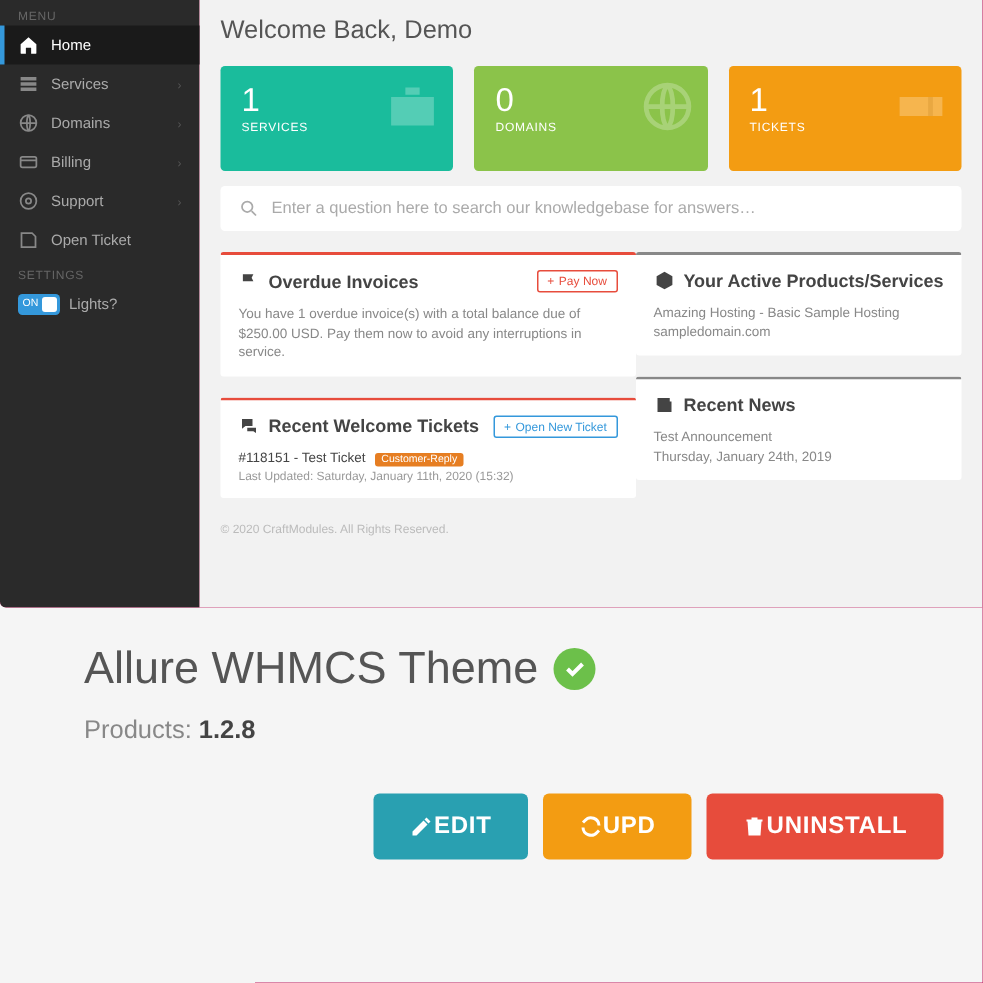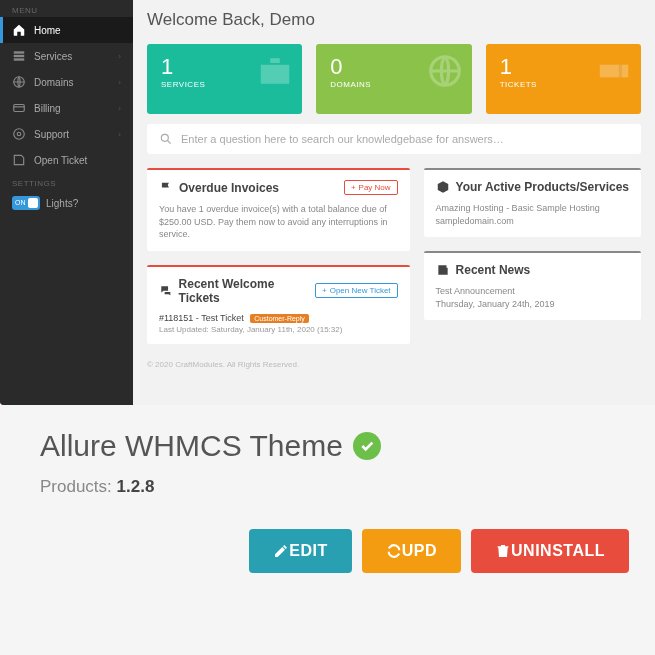--- a/index.html
+++ b/index.html
@@ -30,38 +30,38 @@
 .stat.green{background:#8bc34a}
 .stat.orange{background:#f39c12}
 .stat-num{font-size:22px;font-weight:300;line-height:1}
 .stat-lbl{font-size:8px;letter-spacing:.5px;margin-top:2px}
 .stat-bg{position:absolute;right:8px;top:8px;opacity:.25}
 .stat-bg svg{width:38px;height:38px}
 
 .search{background:#fff;border-radius:3px;padding:8px 12px;display:flex;align-items:center;gap:8px;margin-bottom:14px;color:#aaa;font-size:11px}
 .search .icon{width:14px;height:14px}
 
-.cards{display:flex;gap:14px}
+.cards{display:flex;}
 .col{flex:1;display:flex;flex-direction:column;gap:14px}
 .card{background:#fff;border-radius:2px;border-top:2px solid #e74c3c;padding:10px 12px}
 .card.gray{border-top-color:#888}
 .card-head{display:flex;align-items:center;margin-bottom:8px}
 .card-head .icon{width:14px;height:14px;margin-right:6px;color:#444}
 .card-title{font-size:12px;color:#444;font-weight:600}
 .card-btn{margin-left:auto;font-size:8px;padding:2px 6px;border-radius:2px;border:1px solid;cursor:pointer;display:inline-flex;align-items:center;gap:3px;white-space:nowrap}
 .card-btn.red{border-color:#e74c3c;color:#e74c3c}
 .card-btn.blue{border-color:#3498db;color:#3498db}
 .card-body{font-size:9px;color:#888;line-height:1.4}
 .ticket-sub{font-size:9px;color:#444}
 .badge{display:inline-block;background:#e67e22;color:#fff;font-size:7px;padding:1px 4px;border-radius:2px;margin-left:4px}
 .updated{font-size:8px;color:#999;margin-top:2px}
 .footer{font-size:8px;color:#bbb;margin-top:16px}
 
 
-.product{padding:24px 26px 0 40px}
+.product{padding:24px 26px 0 56px}
 .product h1{font-size:30px;font-weight:300;color:#555;display:flex;align-items:center;gap:10px;margin-bottom:14px}
 .check{width:28px;height:28px;border-radius:50%;background:#6cc04a;display:inline-flex;align-items:center;justify-content:center}
 .check svg{width:16px;height:16px}
 .version{font-size:17px;color:#888;margin-bottom:32px}
 .version b{color:#444}
 .actions{display:flex;gap:10px;justify-content:flex-end}
 .btn{padding:13px 24px;border-radius:4px;color:#fff;font-size:16px;font-weight:700;display:inline-flex;align-items:center;cursor:pointer;letter-spacing:.5px}
 .btn svg{width:16px;height:16px}
 .btn.teal{background:#29a0b1}
 .btn.red{background:#e74c3c}

